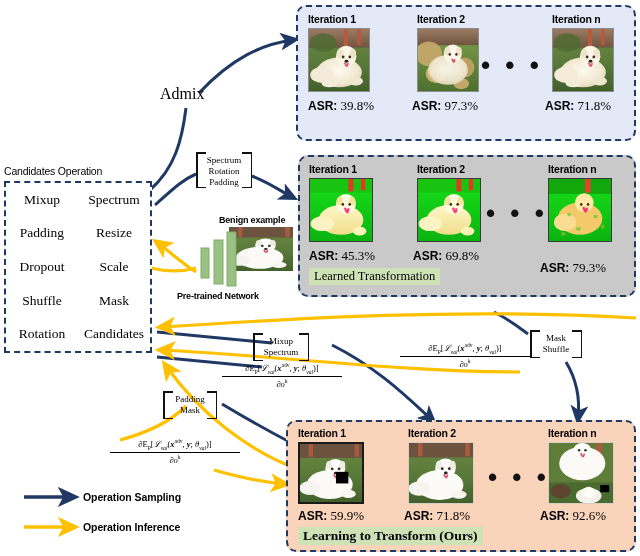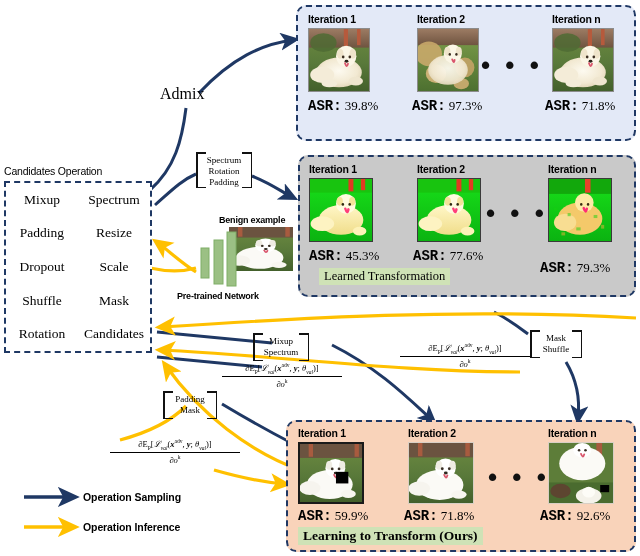--- a/index.html
+++ b/index.html
@@ -19,21 +19,21 @@
 
   
   .panel{position:absolute;box-sizing:border-box;border:2px dashed #1f3864;border-radius:10px;}
   #panel-fixed{left:296px;top:5px;width:340px;height:136px;background:#e3e9f7;}
   #panel-learned{left:298px;top:155px;width:338px;height:142px;background:#c9c9c9;}
   #panel-ours{left:286px;top:420px;width:350px;height:132px;background:#f9d3ba;}
 
   .iter-label{position:absolute;font-size:10.5px;font-weight:bold;letter-spacing:-.2px;white-space:nowrap;}
   .thumb{position:absolute;box-sizing:border-box;overflow:hidden;}
   .asr{position:absolute;font-family:"Liberation Serif",serif;font-size:13px;white-space:nowrap;}
-  .asr b{font-family:Liberation Mono, monospace;font-size:14px;font-weight:bold;}
+  .asr b{font-family:Liberation Sans, sans-serif;font-size:12px;font-weight:bold;}
   .dots{position:absolute;font-size:26px;line-height:10px;letter-spacing:4px;font-weight:bold;color:#111;}
   .tag{position:absolute;background:#cfe2b6;font-family:"Liberation Serif",serif;
        font-size:12.5px;padding:1px 5px;white-space:nowrap;}
   .tag.bold{font-weight:bold;font-size:13.5px;}
 
   
   .bracket{position:absolute;box-sizing:border-box;text-align:center;
            font-family:"Liberation Serif",serif;font-size:9px;line-height:11px;color:#000;}
   .bracket .bk{position:absolute;width:100%;height:100%;left:0;top:0;}
   .bracket .bk i{position:absolute;background:#111;}
@@ -410,37 +410,37 @@
   </div>
 
   <div class="iter-label" style="left:417px;top:163px;">Iteration 2</div>
   <div class="thumb" style="left:417px;top:178px;width:64px;height:64px;border:1px solid #3a3a3a;">
     <svg class="img" viewBox="0 0 100 100" preserveAspectRatio="none">
         <use href="#dogNeon"></use>
       </svg>
   </div>
   <div class="asr" style="left:413px;top:248px;">
     <b>ASR:</b>
-    <span>77.6%</span>
+    <span>69.8%</span>
   </div>
 
   <div class="dots" style="left:486px;top:208px;">• • •</div>
 
   <div class="iter-label" style="left:548px;top:163px;">Iteration n</div>
   <div class="thumb" style="left:548px;top:178px;width:64px;height:64px;border:1px solid #3a3a3a;">
     <svg class="img" viewBox="0 0 100 100" preserveAspectRatio="none">
         <use href="#dogNeonNoise"></use>
       </svg>
   </div>
   <div class="asr" style="left:540px;top:260px;">
     <b>ASR:</b>
     <span>79.3%</span>
   </div>
 
-  <div class="tag" style="left:309px;top:268px;margin-left:10px;">Learned Transformation</div>
+  <div class="tag" style="left:309px;top:268px;">Learned Transformation</div>
 
   <div class="panel" id="panel-ours"></div>
 
   <div class="iter-label" style="left:298px;top:427px;">Iteration 1</div>
   <div class="thumb" style="left:298px;top:442px;width:66px;height:62px;border:2px solid #1a1a1a;">
     <svg class="img" viewBox="0 0 100 100" preserveAspectRatio="none">
       <use href="#dogWhite"></use>
         <rect x="58" y="48" width="20" height="20" fill="#000"></rect>
     </svg>
   </div>

